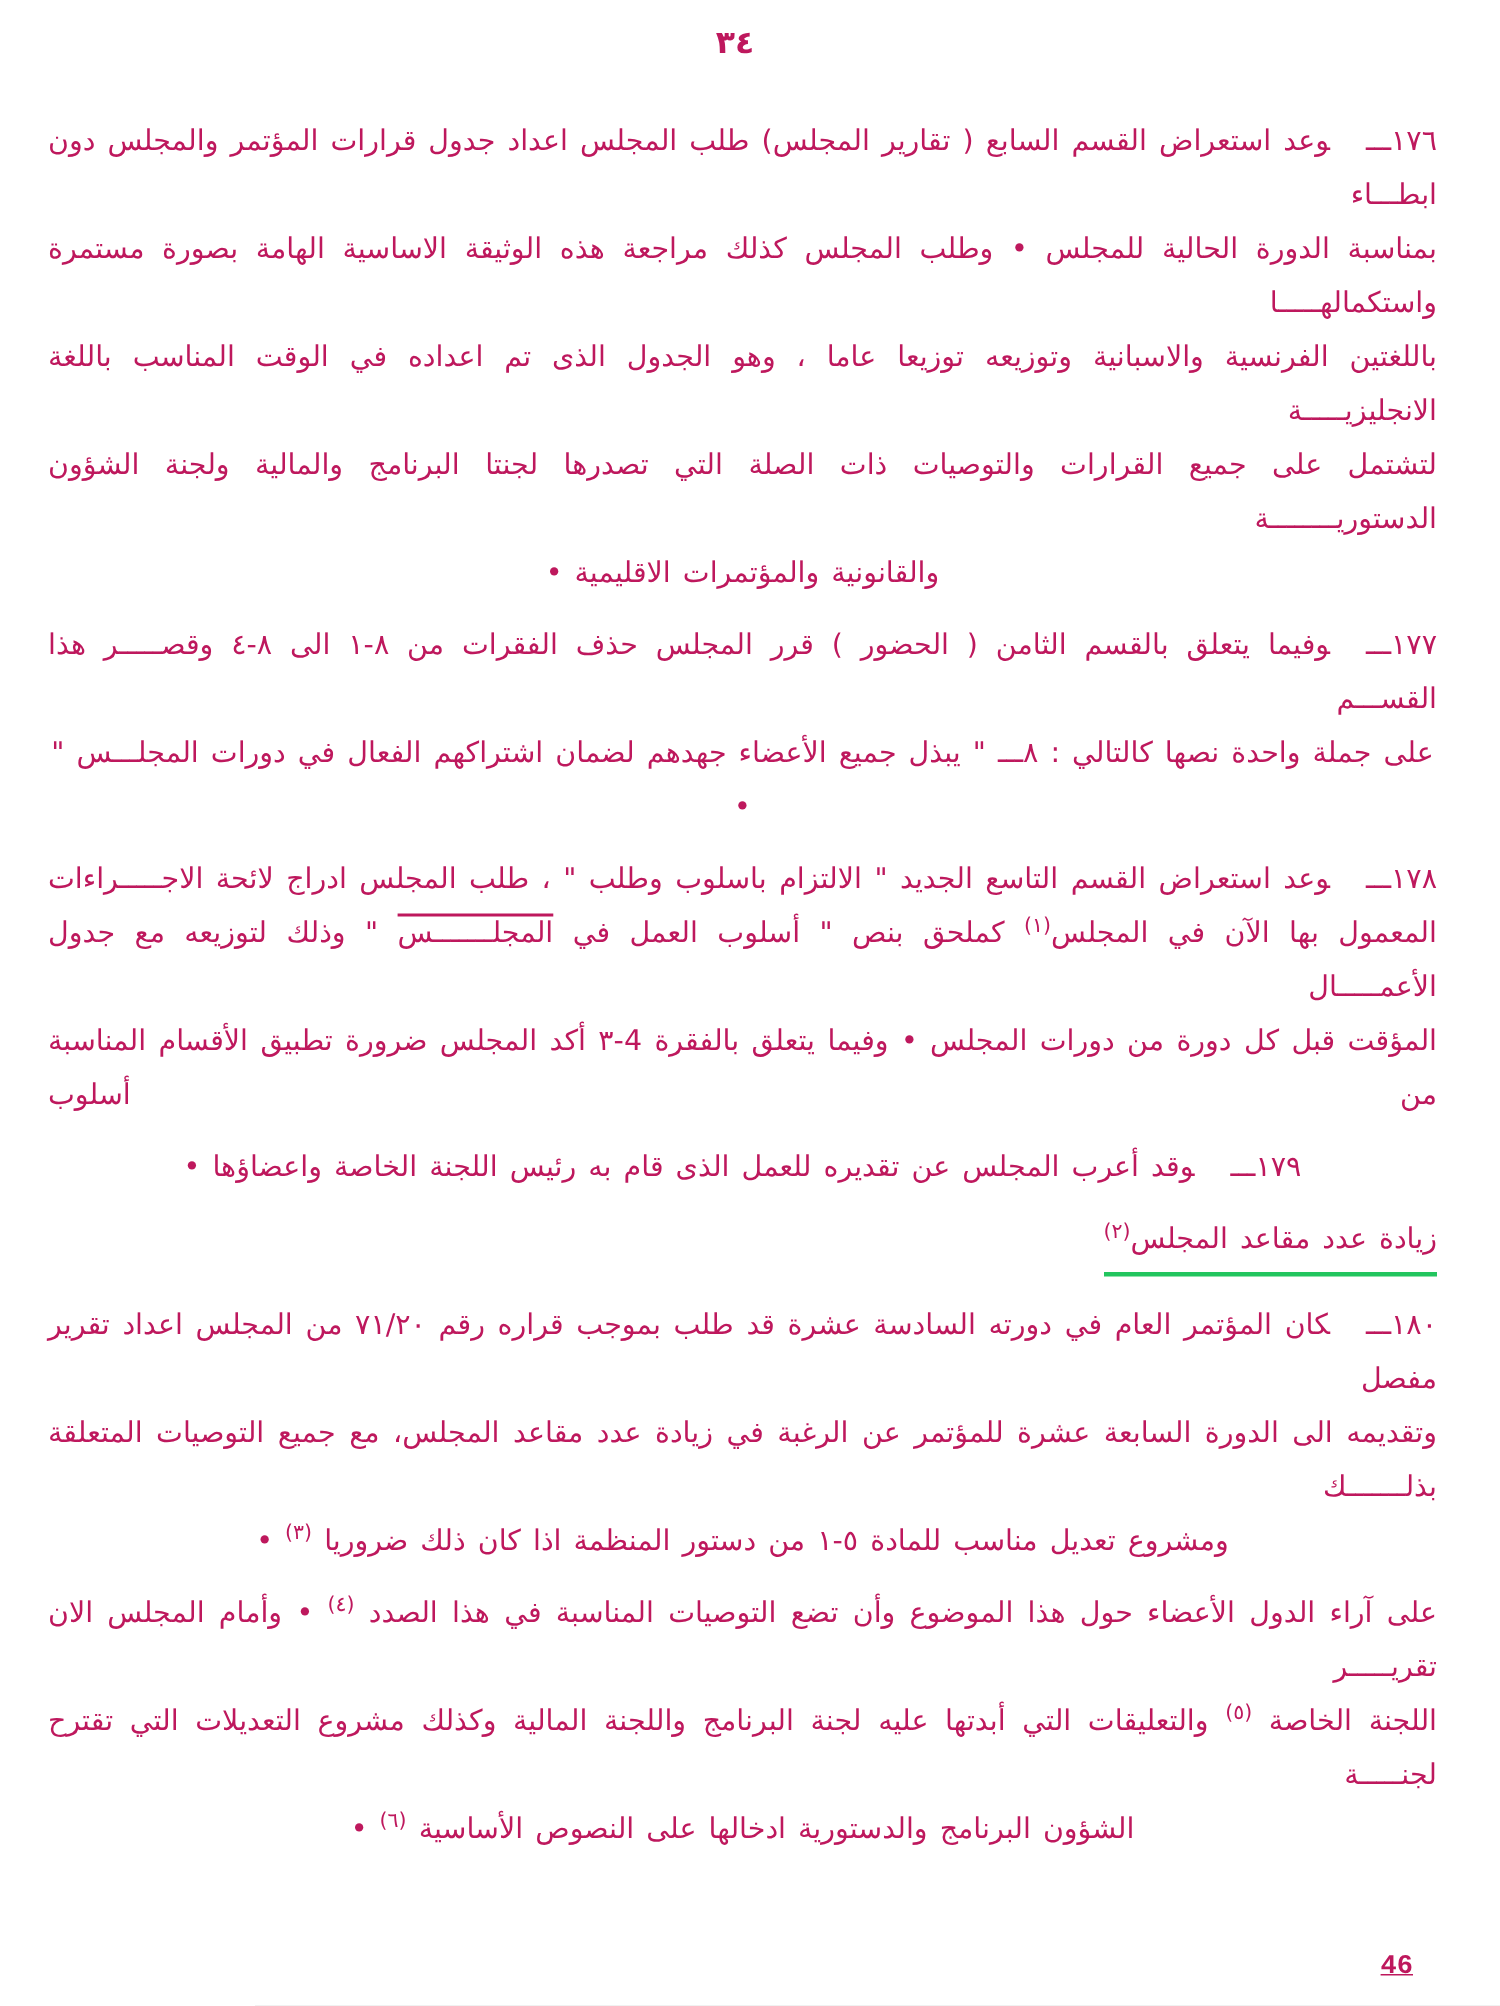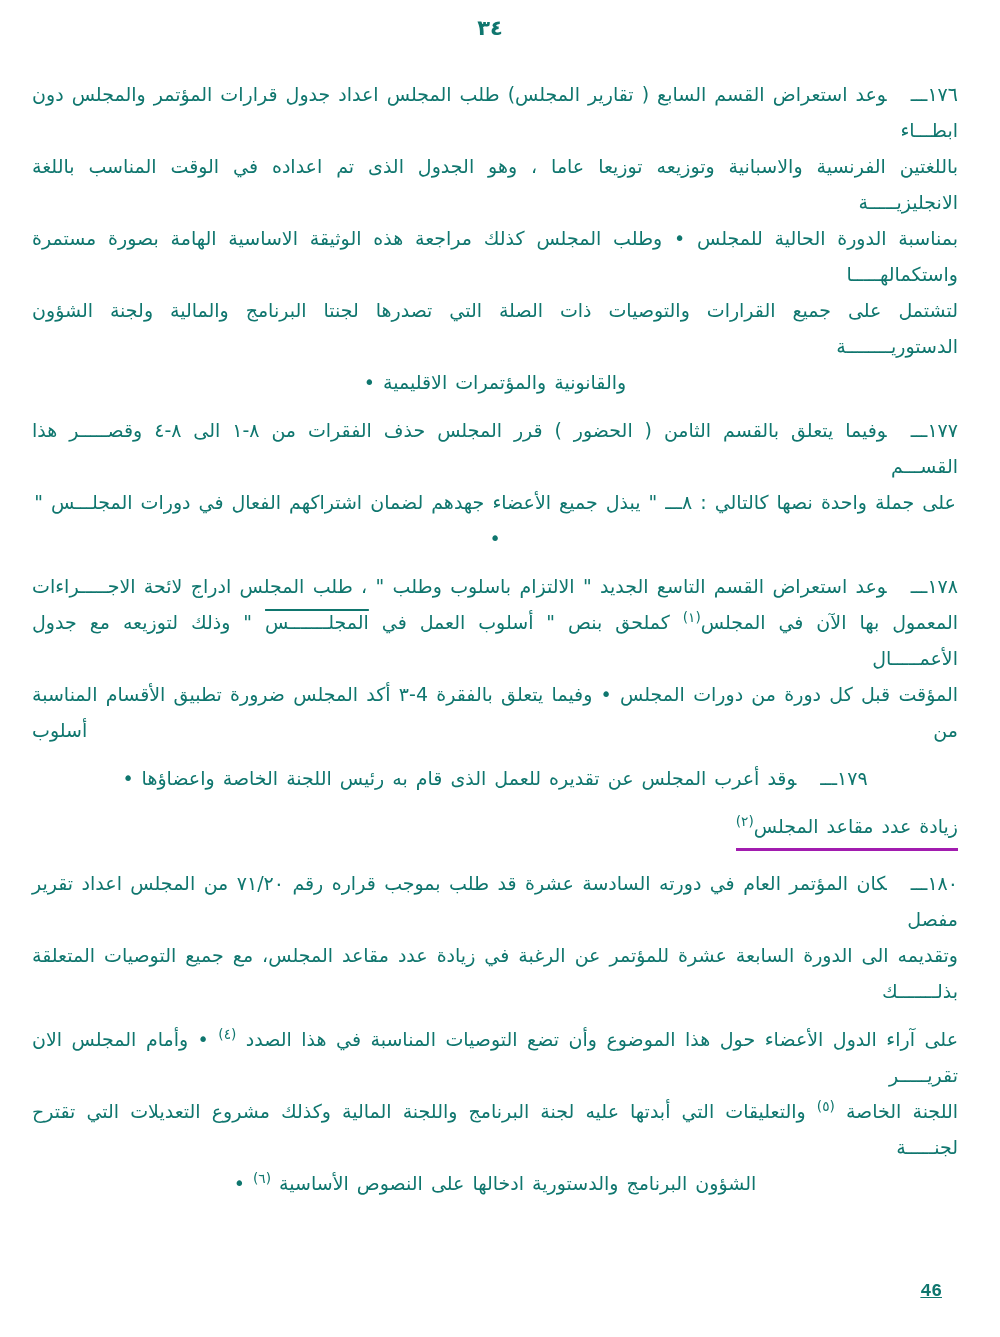--- a/index.html
+++ b/index.html
@@ -1,21 +1,21 @@
 <!DOCTYPE html>
 <html lang="ar"><head>
 <meta charset="utf-8">
 <style>
   html,body{margin:0;padding:0;background:#e8e8e8;}
   .page{
     position:relative;
     width:1000px;height:1337px;
     margin:0 auto;
     background:#ffffff;
-    color:#0f766e;
+    color:#be185d;
     font-family:"DejaVu Sans",sans-serif;
     overflow:hidden;
   }
   .top-num{
     padding-top:16px;
     text-align:center;
     transform:translateX(-10px);
     font-size:21px;
     letter-spacing:3px;
     font-weight:700;
@@ -36,61 +36,62 @@
     vertical-align:0.5em;
     line-height:0;
   }
   .over{
     text-decoration:overline;
     text-decoration-thickness:2px;
   }
   .heading{margin:6px 0 14px 0;}
   .head-underline{
     display:inline-block;
-    border-bottom:3px solid #a21caf;
+    border-bottom:3px solid #22c55e;
     padding-bottom:4px;
   }
   .bottom-num{
     position:absolute;
-    right:58px;bottom:36px;
+    right:58px;bottom:16px;
     font-family:"Liberation Mono","DejaVu Sans Mono",monospace;
     font-size:18px;
     font-weight:600;
     text-decoration:underline;
   }
 </style>
 </head>
 <body>
 
 <div class="page">
   <div class="top-num">٣٤</div>
   <div class="content" id="blocks">
       <div class="para">
         <div class="line f"><span class="pnum">١٧٦ـــ</span><span>وعد استعراض القسم السابع ( تقارير المجلس) طلب المجلس اعداد جدول قرارات المؤتمر والمجلس دون ابطـــاء</span></div>
+        <div class="line f"><span>بمناسبة الدورة الحالية للمجلس • وطلب المجلس كذلك مراجعة هذه الوثيقة الاساسية الهامة بصورة مستمرة واستكمالهـــــا</span></div>
         <div class="line f"><span>باللغتين الفرنسية والاسبانية وتوزيعه توزيعا عاما ، وهو الجدول الذى تم اعداده في الوقت المناسب باللغة الانجليزيـــــة</span></div>
-        <div class="line f"><span>بمناسبة الدورة الحالية للمجلس • وطلب المجلس كذلك مراجعة هذه الوثيقة الاساسية الهامة بصورة مستمرة واستكمالهـــــا</span></div>
         <div class="line f"><span>لتشتمل على جميع القرارات والتوصيات ذات الصلة التي تصدرها لجنتا البرنامج والمالية ولجنة الشؤون الدستوريــــــــة</span></div>
         <div class="line"><span>والقانونية والمؤتمرات الاقليمية •</span></div>
       </div>
       <div class="para">
         <div class="line f"><span class="pnum">١٧٧ـــ</span><span>وفيما يتعلق بالقسم الثامن ( الحضور ) قرر المجلس حذف الفقرات من ٨-١ الى ٨-٤ وقصـــــر هذا القســـم</span></div>
         <div class="line"><span>على جملة واحدة نصها كالتالي : ٨ـــ " يبذل جميع الأعضاء جهدهم لضمان اشتراكهم الفعال في دورات المجلـــس " •</span></div>
       </div>
       <div class="para">
         <div class="line f"><span class="pnum">١٧٨ـــ</span><span>وعد استعراض القسم التاسع الجديد " الالتزام باسلوب وطلب " ، طلب المجلس ادراج لائحة الاجـــــراءات</span></div>
         <div class="line f"><span>المعمول بها الآن في المجلس</span><sup class="sup">(١)</sup><span> كملحق بنص " أسلوب العمل في </span><span class="over">المجلـــــــس</span><span> " وذلك لتوزيعه مع جدول الأعمـــــال</span></div>
         <div class="line f"><span>المؤقت قبل كل دورة من دورات المجلس • وفيما يتعلق بالفقرة 4-٣ أكد المجلس ضرورة تطبيق الأقسام المناسبة من أسلوب</span></div>
       </div>
       <div class="para">
         <div class="line"><span class="pnum">١٧٩ـــ</span><span>وقد أعرب المجلس عن تقديره للعمل الذى قام به رئيس اللجنة الخاصة واعضاؤها •</span></div>
       </div>
       <div class="heading"><span class="head-underline"><span>زيادة عدد مقاعد المجلس</span><sup class="sup">(٢)</sup></span></div>
       <div class="para">
         <div class="line f"><span class="pnum">١٨٠ـــ</span><span>كان المؤتمر العام في دورته السادسة عشرة قد طلب بموجب قراره رقم ٧١/٢٠ من المجلس اعداد تقرير مفصل</span></div>
         <div class="line f"><span>وتقديمه الى الدورة السابعة عشرة للمؤتمر عن الرغبة في زيادة عدد مقاعد المجلس، مع جميع التوصيات المتعلقة بذلـــــــك</span></div>
+        <div class="line"><span>ومشروع تعديل مناسب للمادة ٥-١ من دستور المنظمة اذا كان ذلك ضروريا </span><sup class="sup">(٣)</sup><span> •</span></div>
       </div>
       <div class="para">
         <div class="line f"><span>على آراء الدول الأعضاء حول هذا الموضوع وأن تضع التوصيات المناسبة في هذا الصدد </span><sup class="sup">(٤)</sup><span> • وأمام المجلس الان تقريـــــر</span></div>
         <div class="line f"><span>اللجنة الخاصة </span><sup class="sup">(٥)</sup><span> والتعليقات التي أبدتها عليه لجنة البرنامج واللجنة المالية وكذلك مشروع التعديلات التي تقترح لجنـــــة</span></div>
         <div class="line"><span>الشؤون البرنامج والدستورية ادخالها على النصوص الأساسية </span><sup class="sup">(٦)</sup><span> •</span></div>
       </div>
     </div>
 
   <div class="bottom-num">46</div>
 </div>

